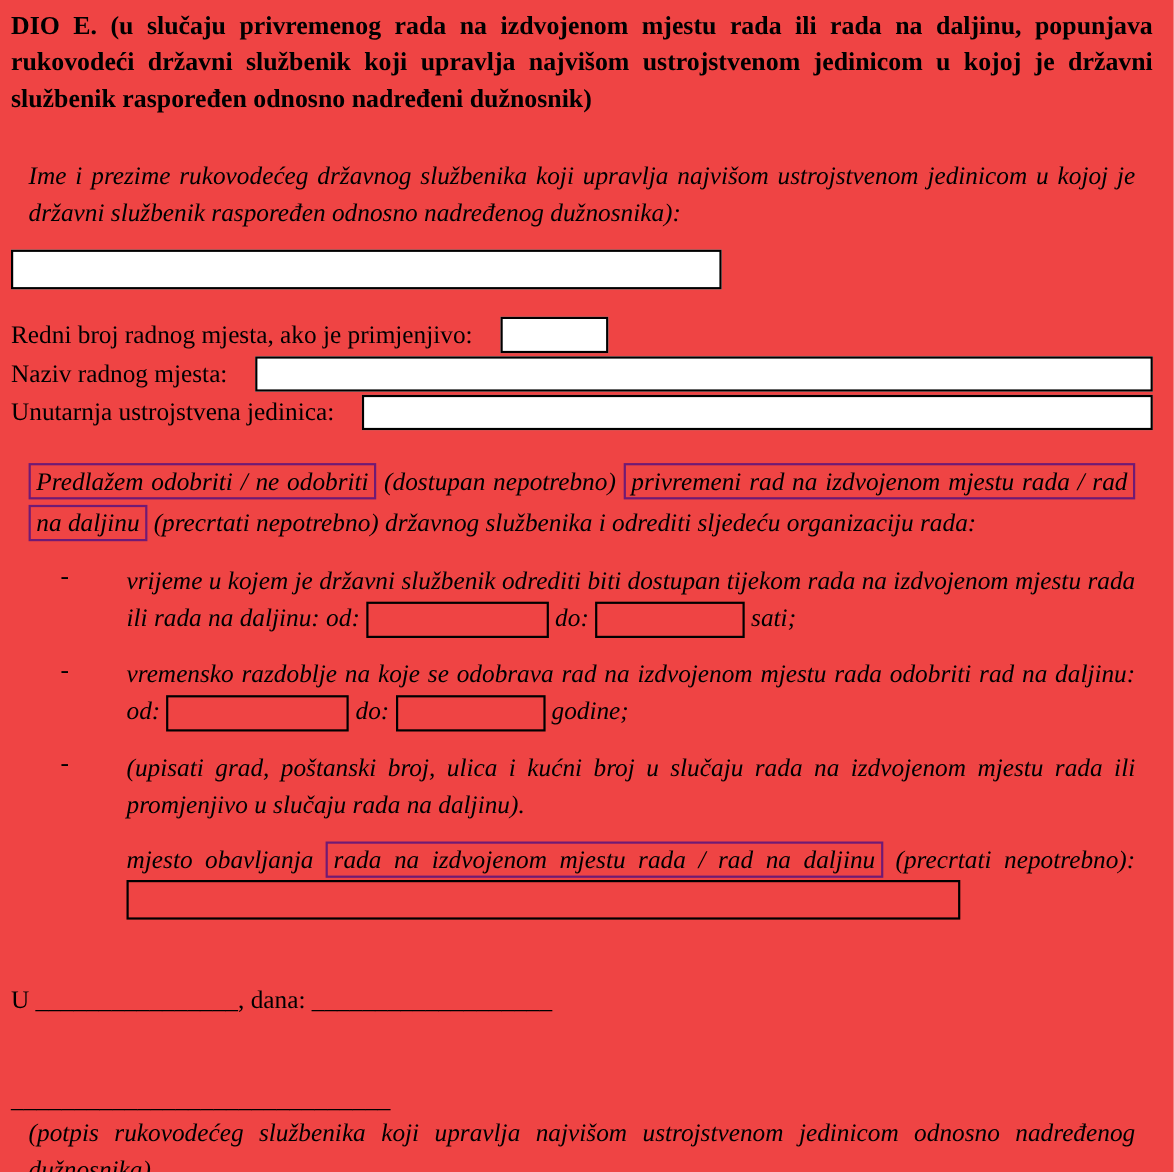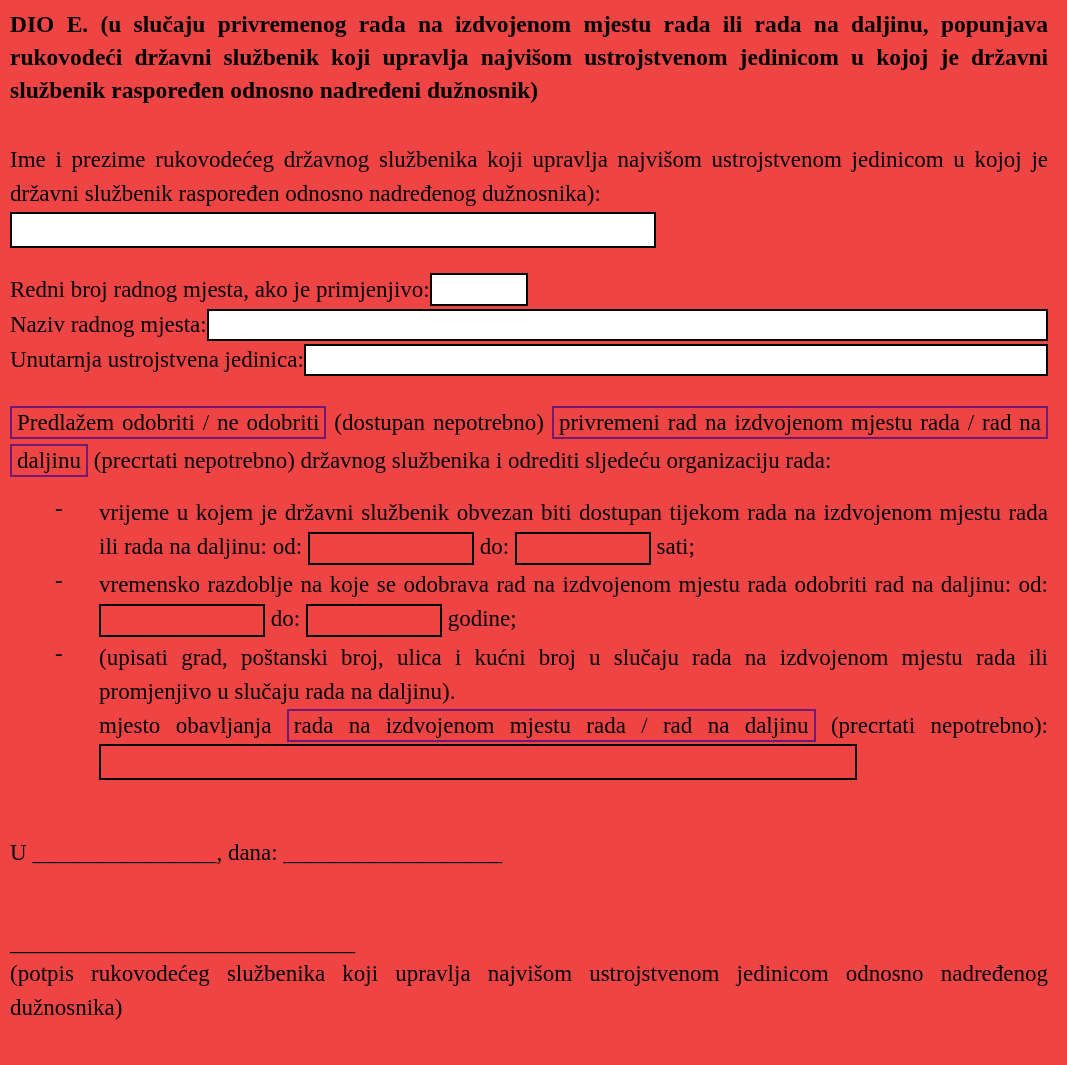--- a/index.html
+++ b/index.html
@@ -14,33 +14,34 @@
     background: #ef4444;
   }
   .heading {
     font-size: 23.5px;
     font-weight: bold;
     line-height: 33px;
     text-align: justify;
     margin: 0 0 36px 0;
   }
   .para {
-    margin: 0;
+    margin: 16px;
     text-align: justify;
     line-height: 34px;
+    font-style: italic;
   }
   
   .input-box {
     border: 2px solid #000000;
     background: #ffffff;
   }
   .box-ime { width: 646px; height: 36px; margin-top: 1px; }
   .fields { margin-top: 24px; }
   .field-row { display: flex; align-items: center; height: 35px; }
-  .field-label { white-space: nowrap; padding-right: 0; }
+  .field-label { white-space: nowrap; padding-right: 25px; }
   .box-redni { width: 98px; height: 33px; }
   .box-grow { flex: 1; height: 32px; }
   .proposal { margin-top: 27px; line-height: 38px; }
   .boxed {
     border: 2px solid #701a75;
     padding: 2px 5px;
     box-decoration-break: clone;
     -webkit-box-decoration-break: clone;
   }
   .bullets { margin-top: 16px; }
@@ -92,21 +93,21 @@
     <span>(dostupan nepotrebno)</span>
     <span class="boxed">privremeni rad na izdvojenom mjestu rada / rad na daljinu</span>
     <span>(precrtati nepotrebno) državnog službenika i odrediti sljedeću organizaciju rada:</span>
   </p>
 
   <div class="bullets">
 
     <div class="bullet">
       <span class="dash">-</span>
       <div class="para">
-        <span>vrijeme u kojem je državni službenik obvezan biti dostupan tijekom rada na izdvojenom mjestu rada ili rada na daljinu: od:</span>
+        <span>vrijeme u kojem je državni službenik odrediti biti dostupan tijekom rada na izdvojenom mjestu rada ili rada na daljinu: od:</span>
         <span class="inline-input w-od"></span>
         <span>do:</span>
         <span class="inline-input w-do"></span>
         <span>sati;</span>
       </div>
     </div>
 
     <div class="bullet">
       <span class="dash">-</span>
       <div class="para">

